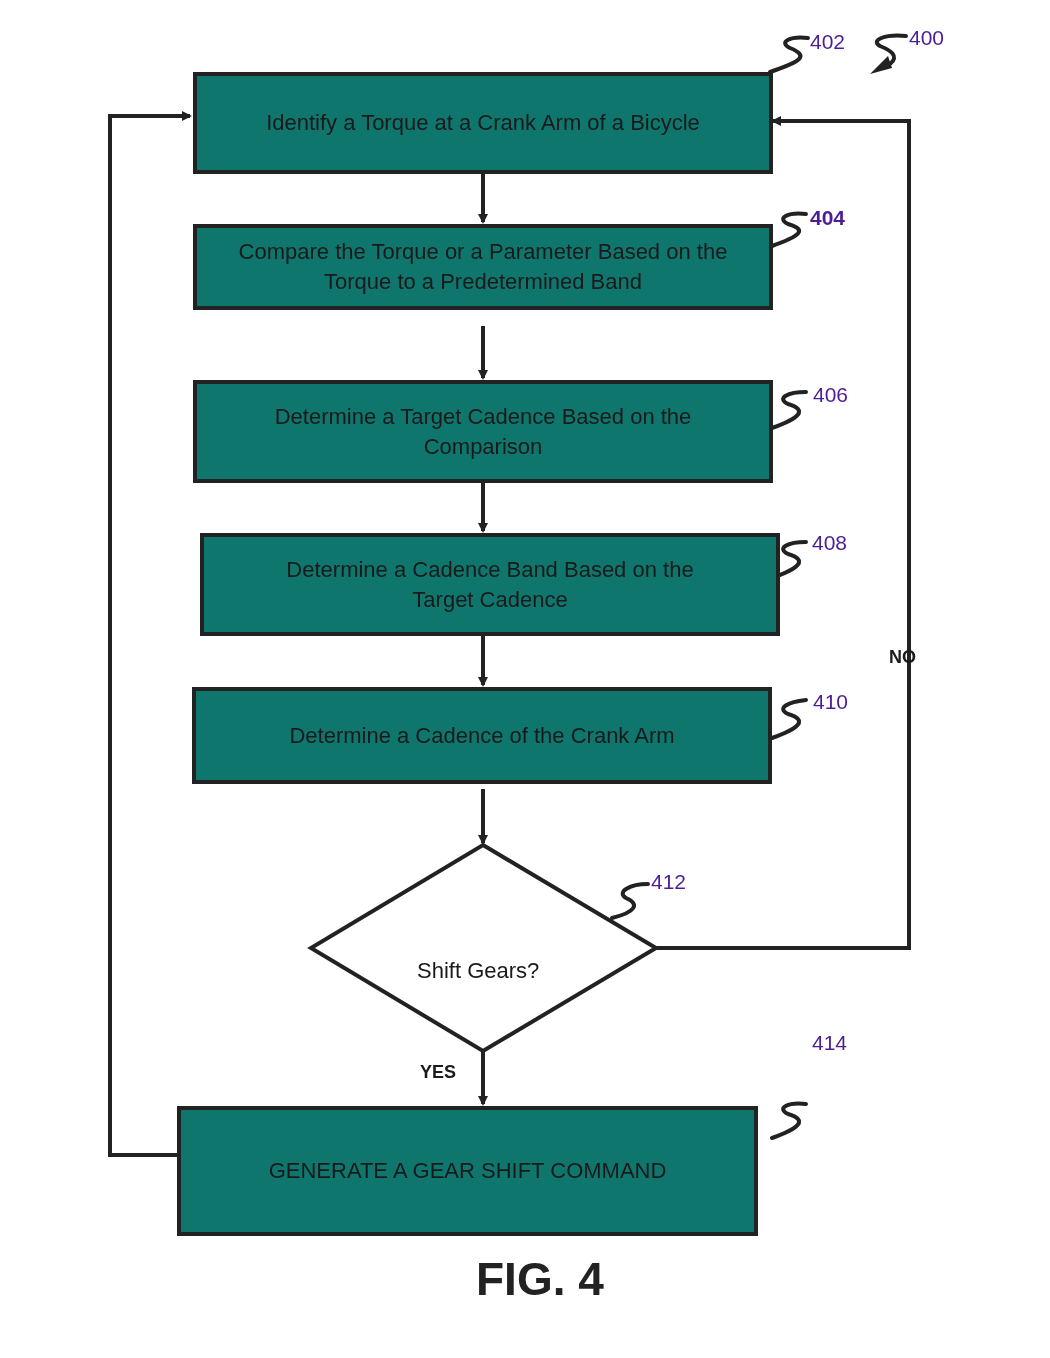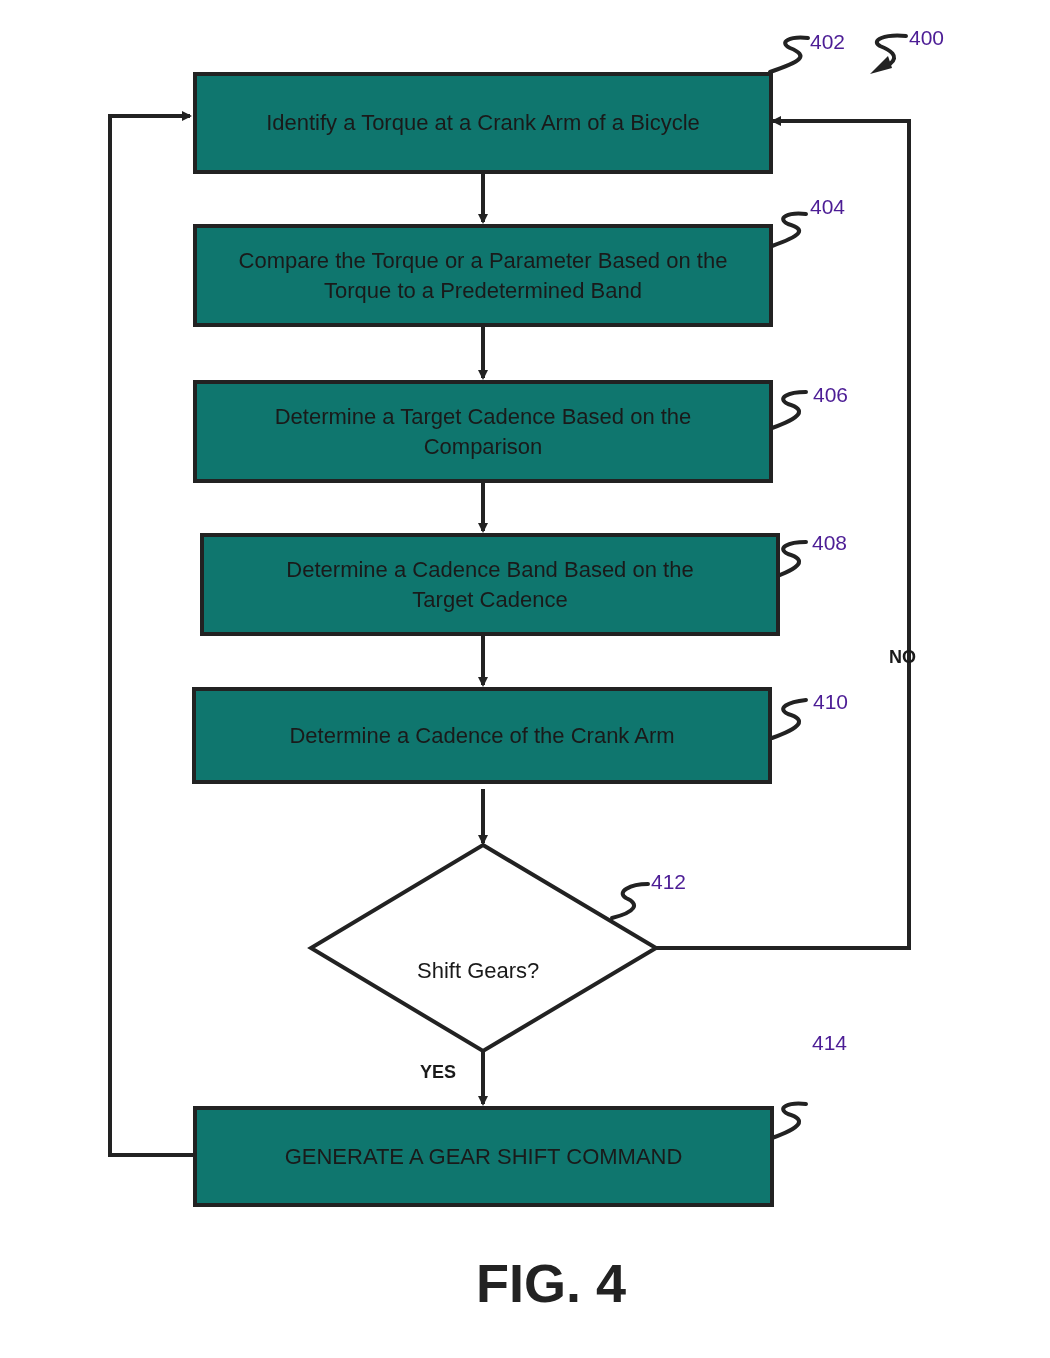--- a/index.html
+++ b/index.html
@@ -1,21 +1,21 @@
 <!DOCTYPE html>
 <html><head>
 <meta charset="utf-8">
 <style>
   html,body{margin:0;padding:0;background:#fff;}
   body{width:1050px;height:1358px;position:relative;overflow:hidden;font-family:"Liberation Sans",sans-serif;color:#111;}
   svg#diagram{position:absolute;left:0;top:0;}
   .box{position:absolute;box-sizing:border-box;border:4px solid #222;background:#0f766e;display:flex;align-items:center;justify-content:center;text-align:center;font-size:22px;line-height:30px;color:#1a1a1a;}
   .ref{position:absolute;font-size:21px;color:#4c1d95;}
   .branch{position:absolute;font-size:18px;font-weight:bold;color:#1a1a1a;}
-  .fig{position:absolute;left:476px;top:1252px;font-size:54px;font-weight:bold;color:#222;}
+  .fig{position:absolute;left:476px;top:1252px;font-size:46px;font-weight:bold;color:#222;}
   .dtext{position:absolute;font-size:22px;color:#1a1a1a;}
 </style>
 </head>
 <body>
 
 <svg id="diagram" width="1050" height="1358">
   <defs>
     <marker id="ah" markerWidth="10" markerHeight="10" refX="8" refY="5" orient="auto" markerUnits="userSpaceOnUse">
       <path d="M0,0 L10,5 L0,10 z" fill="#222"></path>
     </marker>
@@ -45,42 +45,42 @@
     <path d="M612,918 C636,912 640,904 626,898 C616,892 630,884 648,884"></path>
     <path d="M772,1138 C800,1128 808,1120 788,1114 C776,1108 788,1102 806,1104"></path>
     <path d="M890,64 C900,56 890,50 880,46 C870,40 885,34 906,36"></path>
   </g>
   <path d="M870,74 L888,56 L892,68 z" fill="#222"></path>
 </svg>
 
 <div class="box" style="left:193px;top:72px;width:580px;height:102px;">
   <span>Identify a Torque at a Crank Arm of a Bicycle</span>
 </div>
-<div class="box" style="left:193px;top:224px;width:580px;height:103px;padding:9px 8px;">
+<div class="box" style="left:193px;top:224px;width:580px;height:86px;padding:9px 8px;">
   <span style="max-width:560px;">Compare the Torque or a Parameter Based on the Torque to a Predetermined Band</span>
 </div>
 <div class="box" style="left:193px;top:380px;width:580px;height:103px;padding:0 60px;">
   <span>Determine a Target Cadence Based on the Comparison</span>
 </div>
 <div class="box" style="left:200px;top:533px;width:580px;height:103px;padding:16px 60px;">
   <span>Determine a Cadence Band Based on the Target Cadence</span>
 </div>
 <div class="box" style="left:192px;top:687px;width:580px;height:97px;">
   <span>Determine a Cadence of the Crank Arm</span>
 </div>
-<div class="box" style="left:193px;top:1106px;width:581px;height:101px;">
+<div class="box" style="left:177px;top:1106px;width:581px;height:130px;">
   <span>GENERATE A GEAR SHIFT COMMAND</span>
 </div>
 
 <div class="dtext" style="left:417px;top:958px;">Shift Gears?</div>
 <div class="branch" style="left:420px;top:1062px;">YES</div>
 <div class="branch" style="left:889px;top:647px;">NO</div>
 
 <div class="ref" style="left:810px;top:30px;">402</div>
 <div class="ref" style="left:909px;top:26px;">400</div>
-<div class="ref" style="left:810px;top:195px;">404</div>
+<div class="ref" style="left:810px;top:206px;font-weight:bold;">404</div>
 <div class="ref" style="left:813px;top:383px;">406</div>
 <div class="ref" style="left:812px;top:531px;">408</div>
 <div class="ref" style="left:813px;top:690px;">410</div>
 <div class="ref" style="left:651px;top:870px;">412</div>
 <div class="ref" style="left:812px;top:1031px;">414</div>
 
 <div class="fig">FIG. 4</div>
 
 </body></html>

